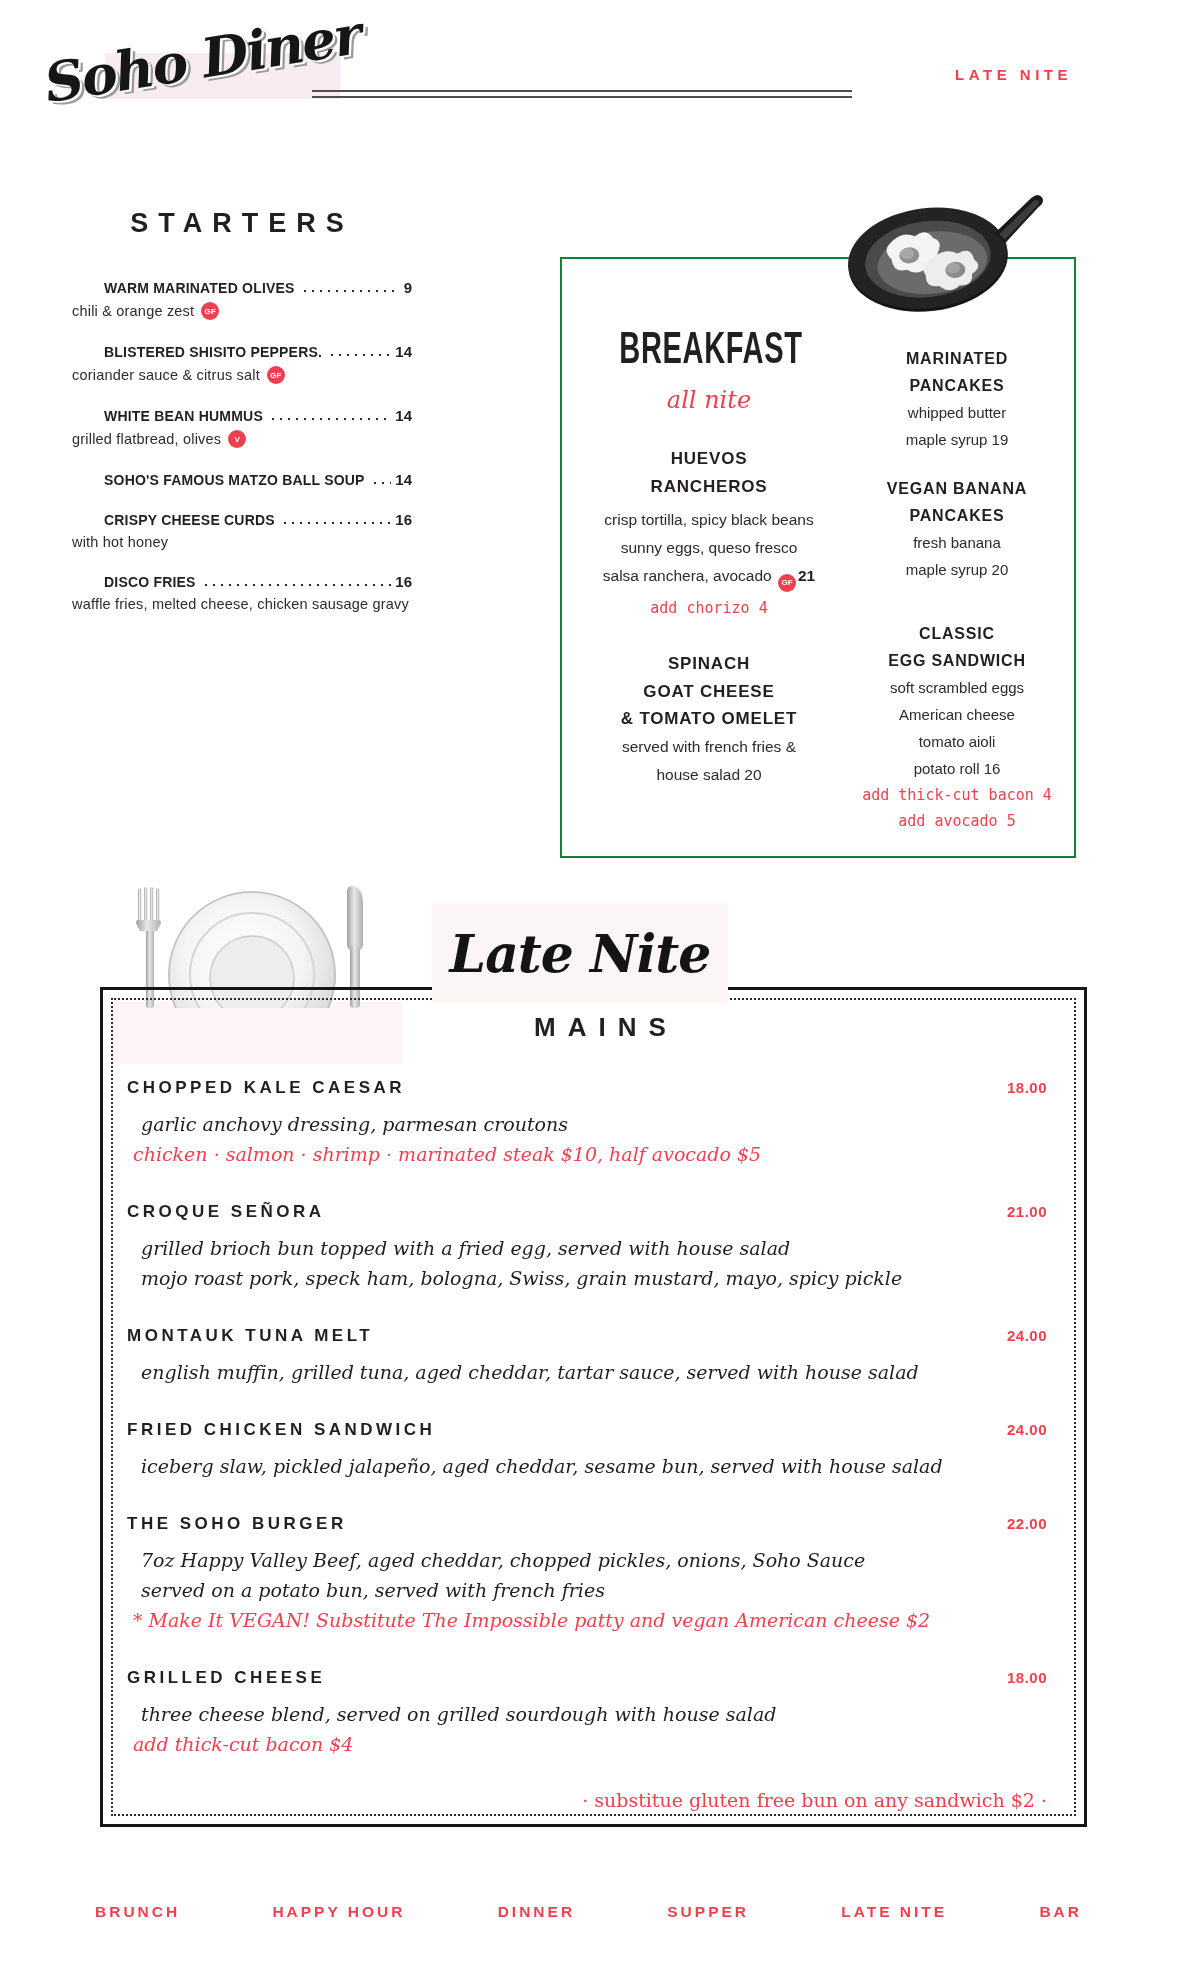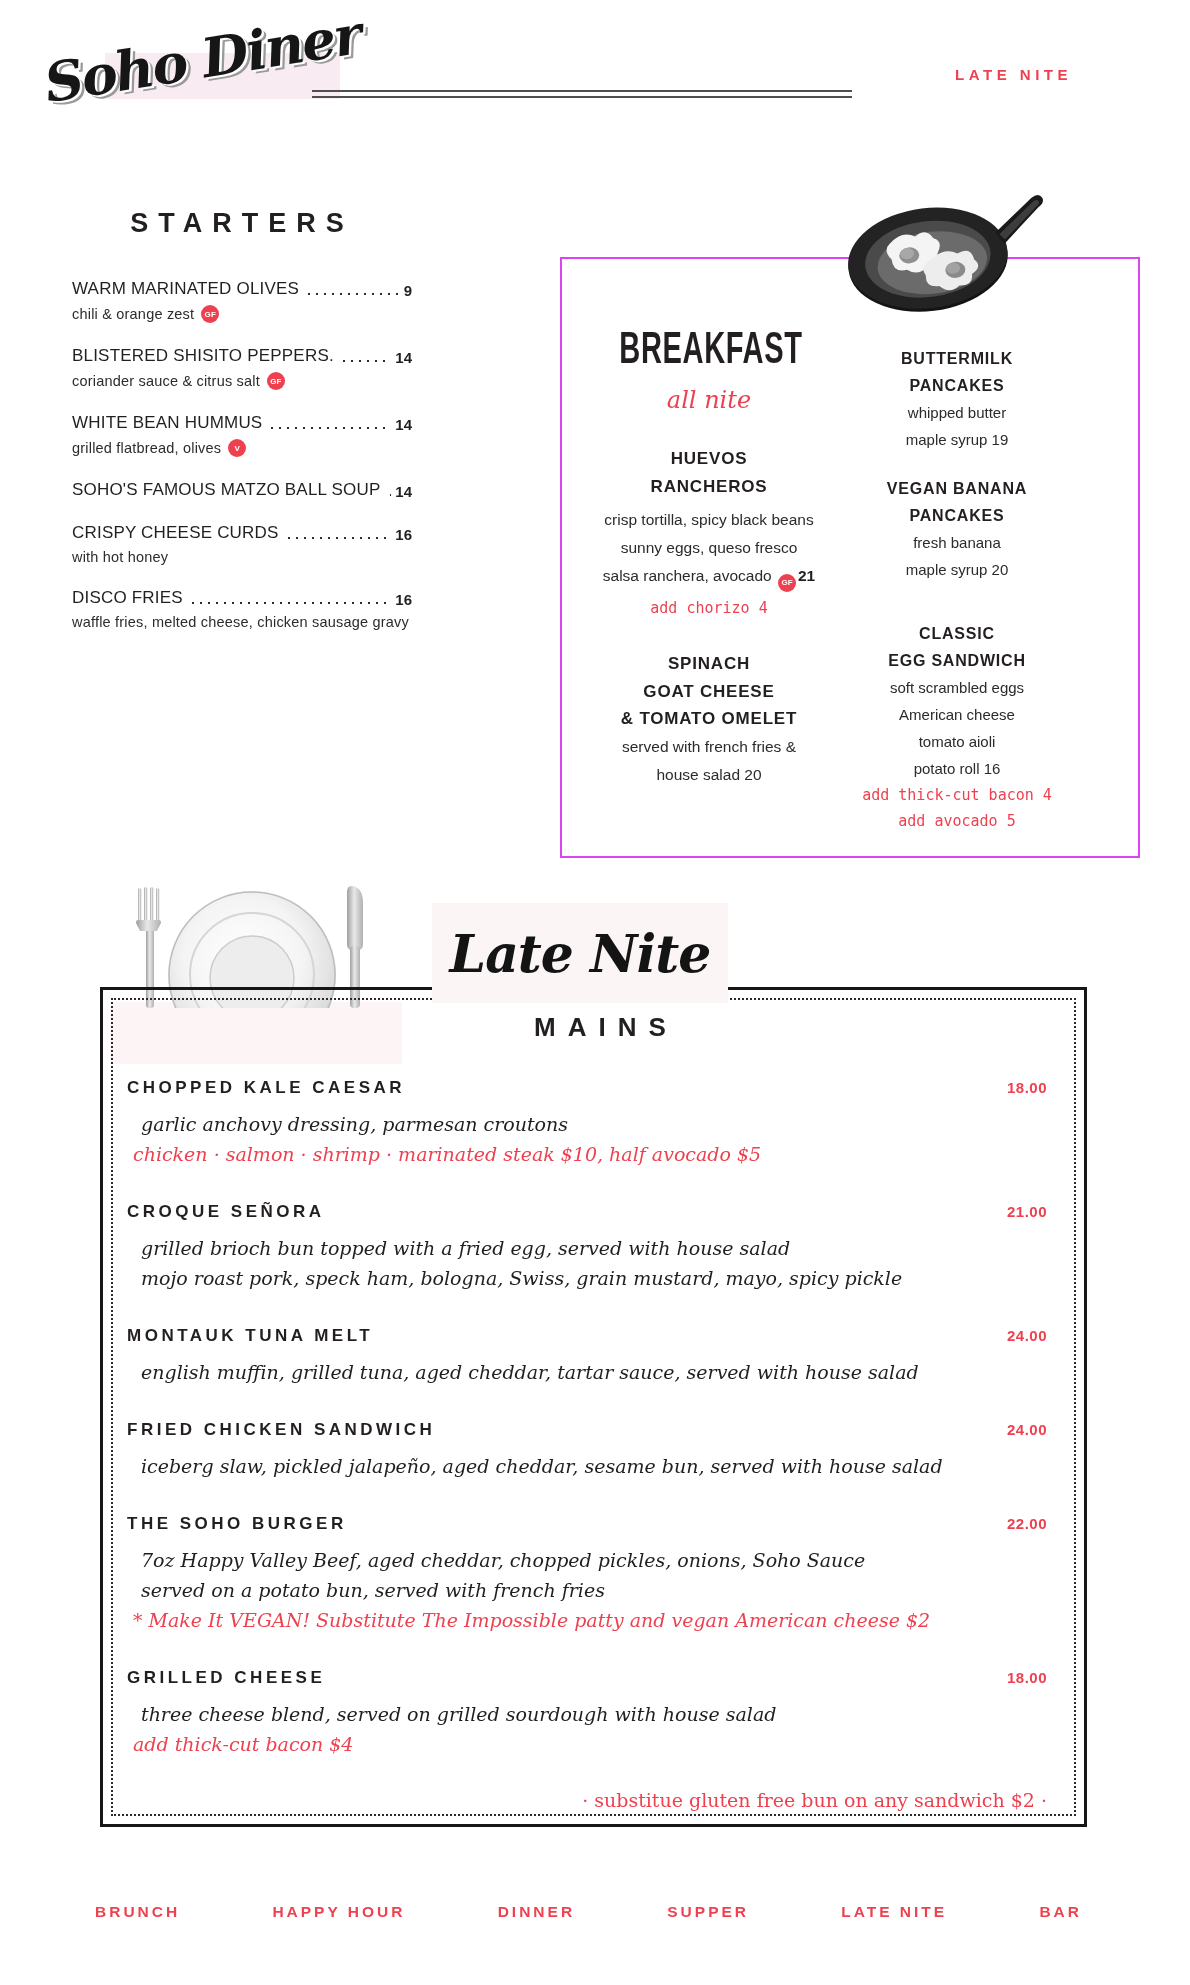--- a/index.html
+++ b/index.html
@@ -19,33 +19,33 @@
                 border-top:2px solid #4f4f4f; border-bottom:2px solid #4f4f4f; }
   .top-label{ top:66px; right:118px; font-size:15px; font-weight:700;
               letter-spacing:4.5px; color:var(--accent); }
 
   
   .starters{ left:72px; top:208px; width:340px; }
   .st-title{ text-align:center; font-size:27px; font-weight:700; letter-spacing:10px;
              margin-bottom:40px; white-space:nowrap; }
   .s-item{ margin-bottom:23px; }
   .s-row{ display:flex; align-items:flex-end; }
-  .s-name{ font-weight:400; font-size:17px; letter-spacing:0.2px; white-space:nowrap; }
+  .s-name{ font-weight:700; font-size:14px; letter-spacing:0.2px; white-space:nowrap;margin-left:32px; }
   .s-leader{ flex:1; height:4px; margin:0 4px 3px 6px;
              background-image:radial-gradient(circle,#2c2c2c 1.3px,transparent 1.5px);
              background-size:8px 4px; background-repeat:repeat-x; background-position:left bottom; }
   .s-price{ font-weight:700; font-size:15px; }
   .s-desc{ margin-top:6px; font-size:14.5px; color:#2c2c2c; display:flex;
            align-items:center; gap:7px; letter-spacing:0.2px; }
   .badge{ display:inline-flex; width:18px; height:18px; border-radius:50%;
           background:var(--accent); color:#fff; font-size:8px; font-weight:700;
           align-items:center; justify-content:center; flex:0 0 auto; }
 
   
-  .bk-box{ left:560px; top:257px; width:580px; height:601px; border:2px solid #d946ef;padding-left:8px; }
+  .bk-box{ left:560px; top:257px; width:516px; height:601px; border:2px solid #15803d;padding-left:8px; }
   .bk-col{ position:absolute; top:0; text-align:center; }
   .bk-left{ left:10px; width:274px; padding-top:66px; }
   .bk-right{ left:284px; width:222px; padding-top:86px; }
   .bk-title-wrap{ line-height:46px; }
   .bk-title{ display:inline-block; font-size:44px; font-weight:700;
              transform:scaleX(0.66); letter-spacing:1px; white-space:nowrap; }
   .bk-sub{ margin-top:4px; line-height:30px; font-family:"DejaVu Serif", serif;
            font-style:italic; font-size:24px; color:var(--accent); }
   .bk-item1{ margin-top:30px; }
   .bk-name{ font-size:17px; font-weight:700; line-height:27.5px; letter-spacing:0.8px; }
@@ -193,21 +193,21 @@
         <div class="bk-name">SPINACH</div>
         <div class="bk-name">GOAT CHEESE</div>
         <div class="bk-name">&amp; TOMATO OMELET</div>
         <div class="bk-desc">served with french fries &amp;</div>
         <div class="bk-desc">house salad 20</div>
       </div>
     </div>
 
     <div class="bk-col bk-right">
       <div>
-        <div class="bk-name">BUTTERMILK</div>
+        <div class="bk-name">MARINATED</div>
         <div class="bk-name">PANCAKES</div>
         <div class="bk-desc">whipped butter</div>
         <div class="bk-desc">maple syrup 19</div>
       </div>
       <div class="bk-gapR1"></div>
       <div>
         <div class="bk-name">VEGAN BANANA</div>
         <div class="bk-name">PANCAKES</div>
         <div class="bk-desc">fresh banana</div>
         <div class="bk-desc">maple syrup 20</div>

